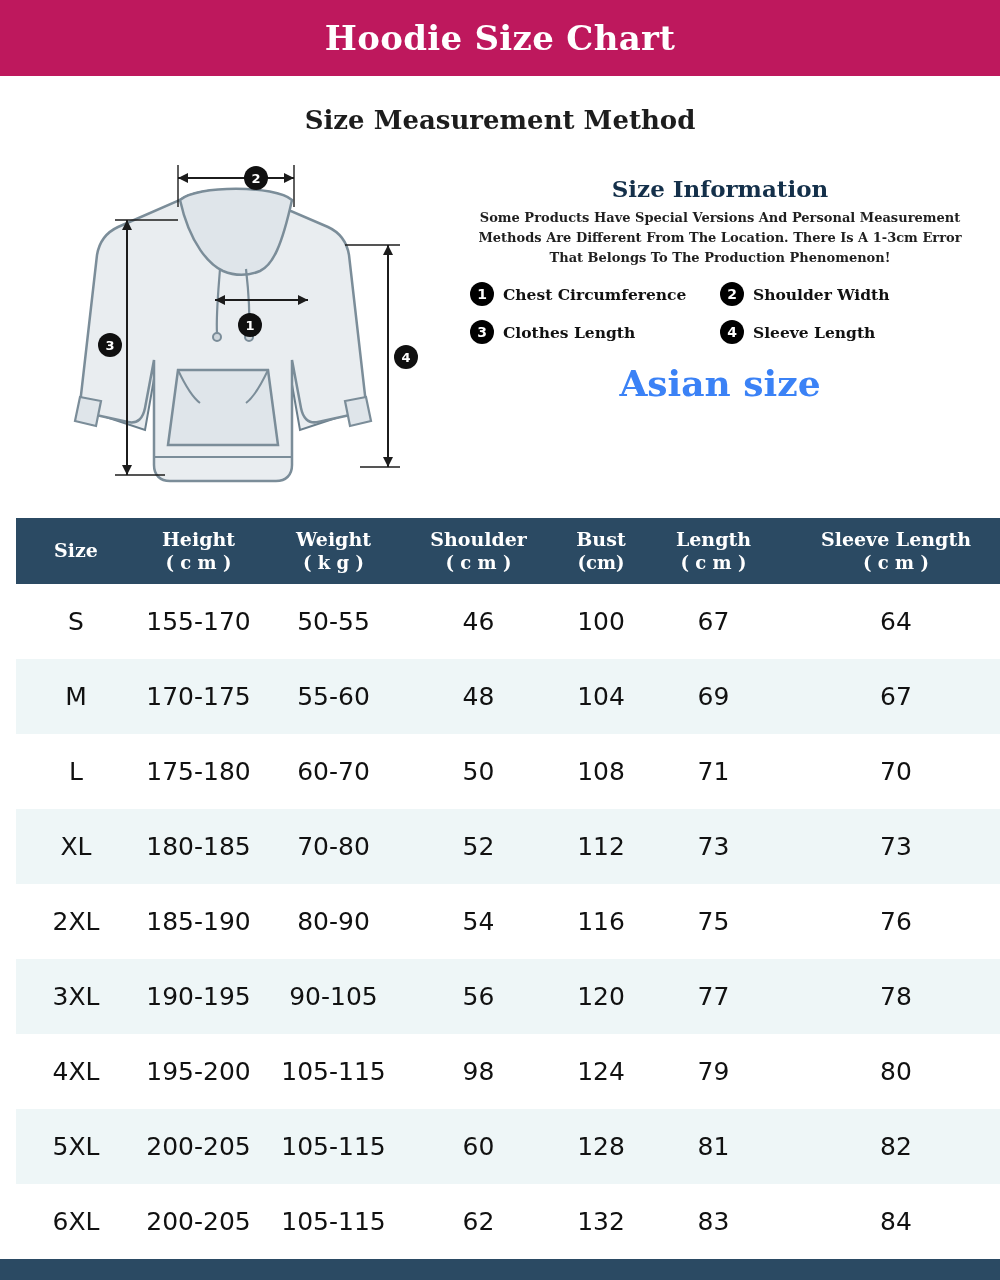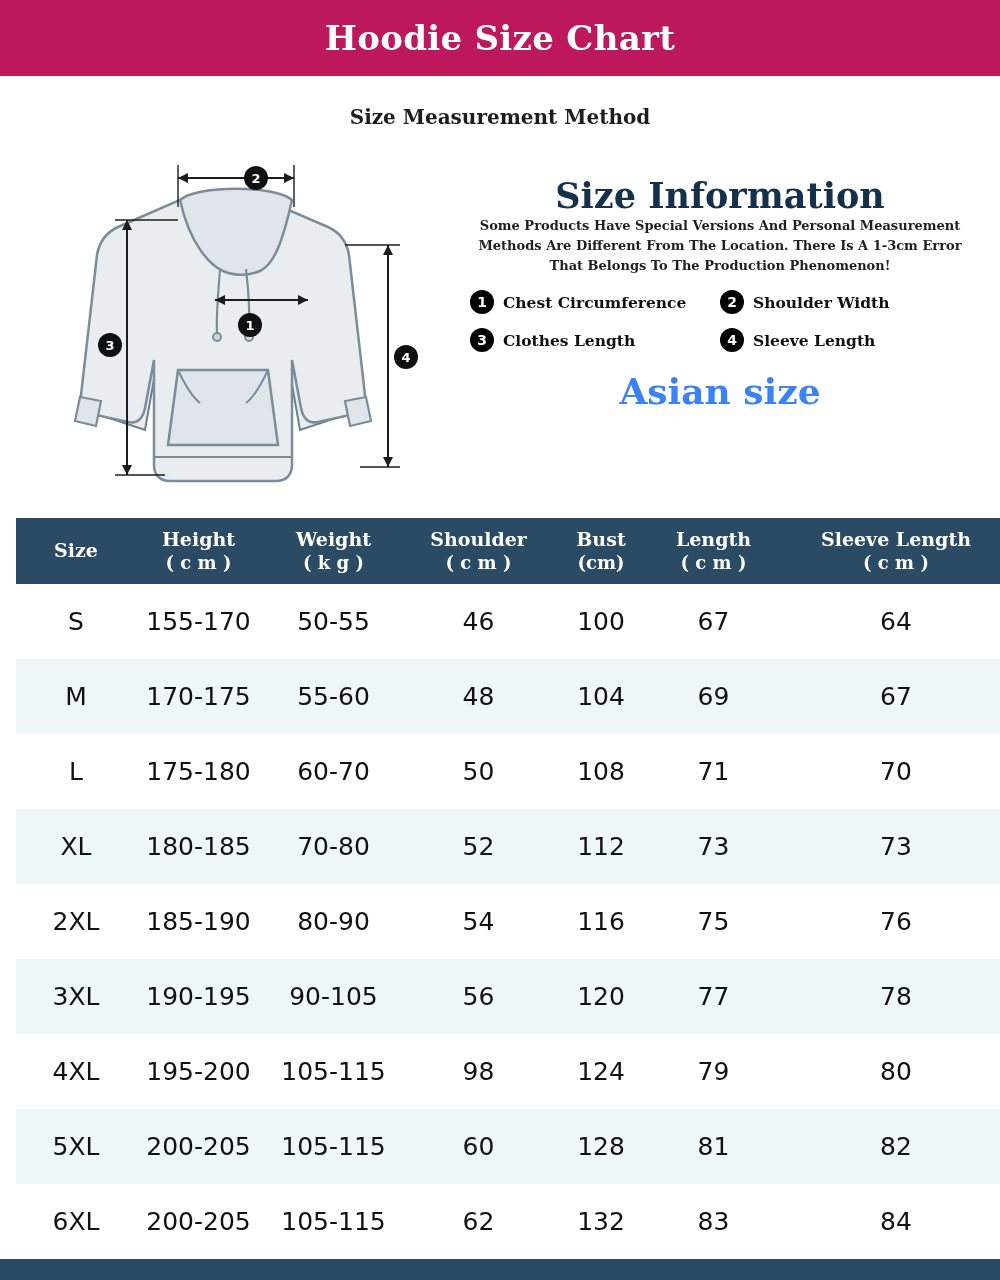--- a/index.html
+++ b/index.html
@@ -38,21 +38,21 @@
     font-family: "DejaVu Serif", serif;
     letter-spacing: 0.3px;
   }
 
   
   .method-title {
     position: absolute;
     left: 0; top: 105px;
     width: 1000px;
     text-align: center;
-    font-size: 20px;
+    font-size: 26px;
     font-weight: bold;
     color: #1d1d1d;
     font-family: "DejaVu Serif", serif;
   }
 
   .diagram {
     position: absolute;
     left: 60px;
     top: 145px;
     width: 420px;
@@ -61,24 +61,25 @@
 
   
   .info-block {
     position: absolute;
     left: 470px;
     top: 175px;
     width: 500px;
   }
   .info-title {
     text-align: center;
-    font-size: 35px;
+    font-size: 23px;
     font-weight: bold;
     color: #14304a;
     font-family: "DejaVu Serif", serif;
+    margin-bottom: 6px;
   }
   .info-para {
     font-size: 13px;
     line-height: 1.55;
     font-weight: bold;
     color: #1f1f1f;
     text-align: center;
     font-family: "DejaVu Serif", serif;
   }
   .legend {

